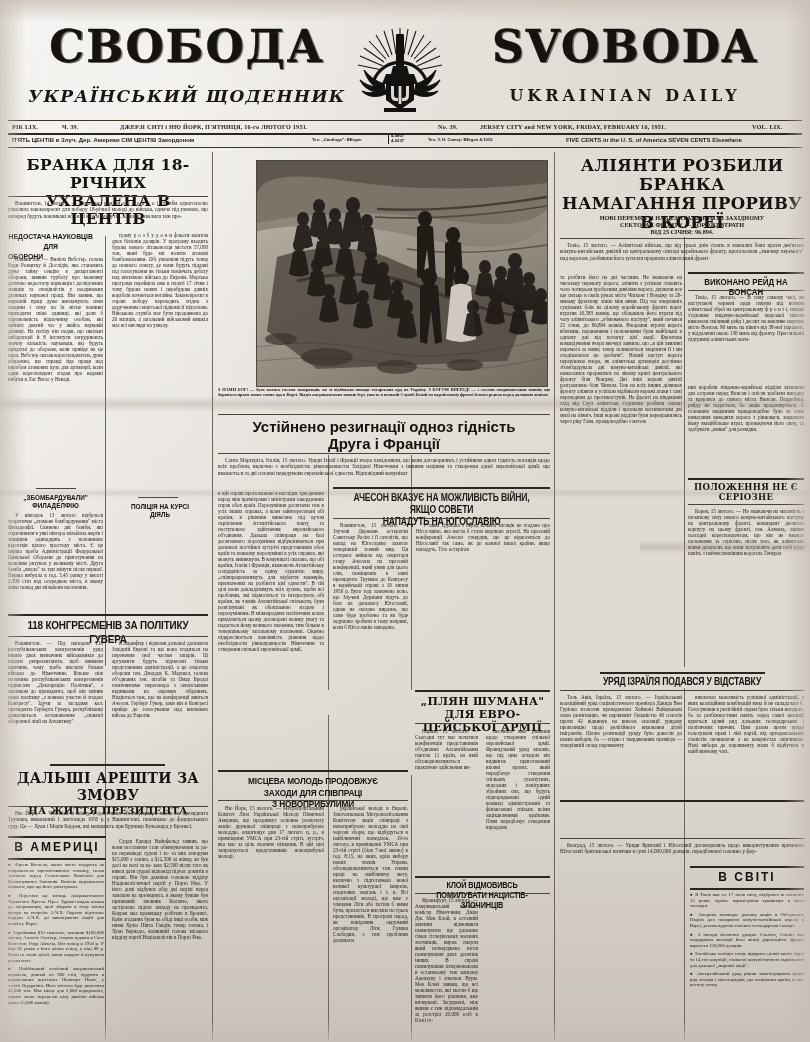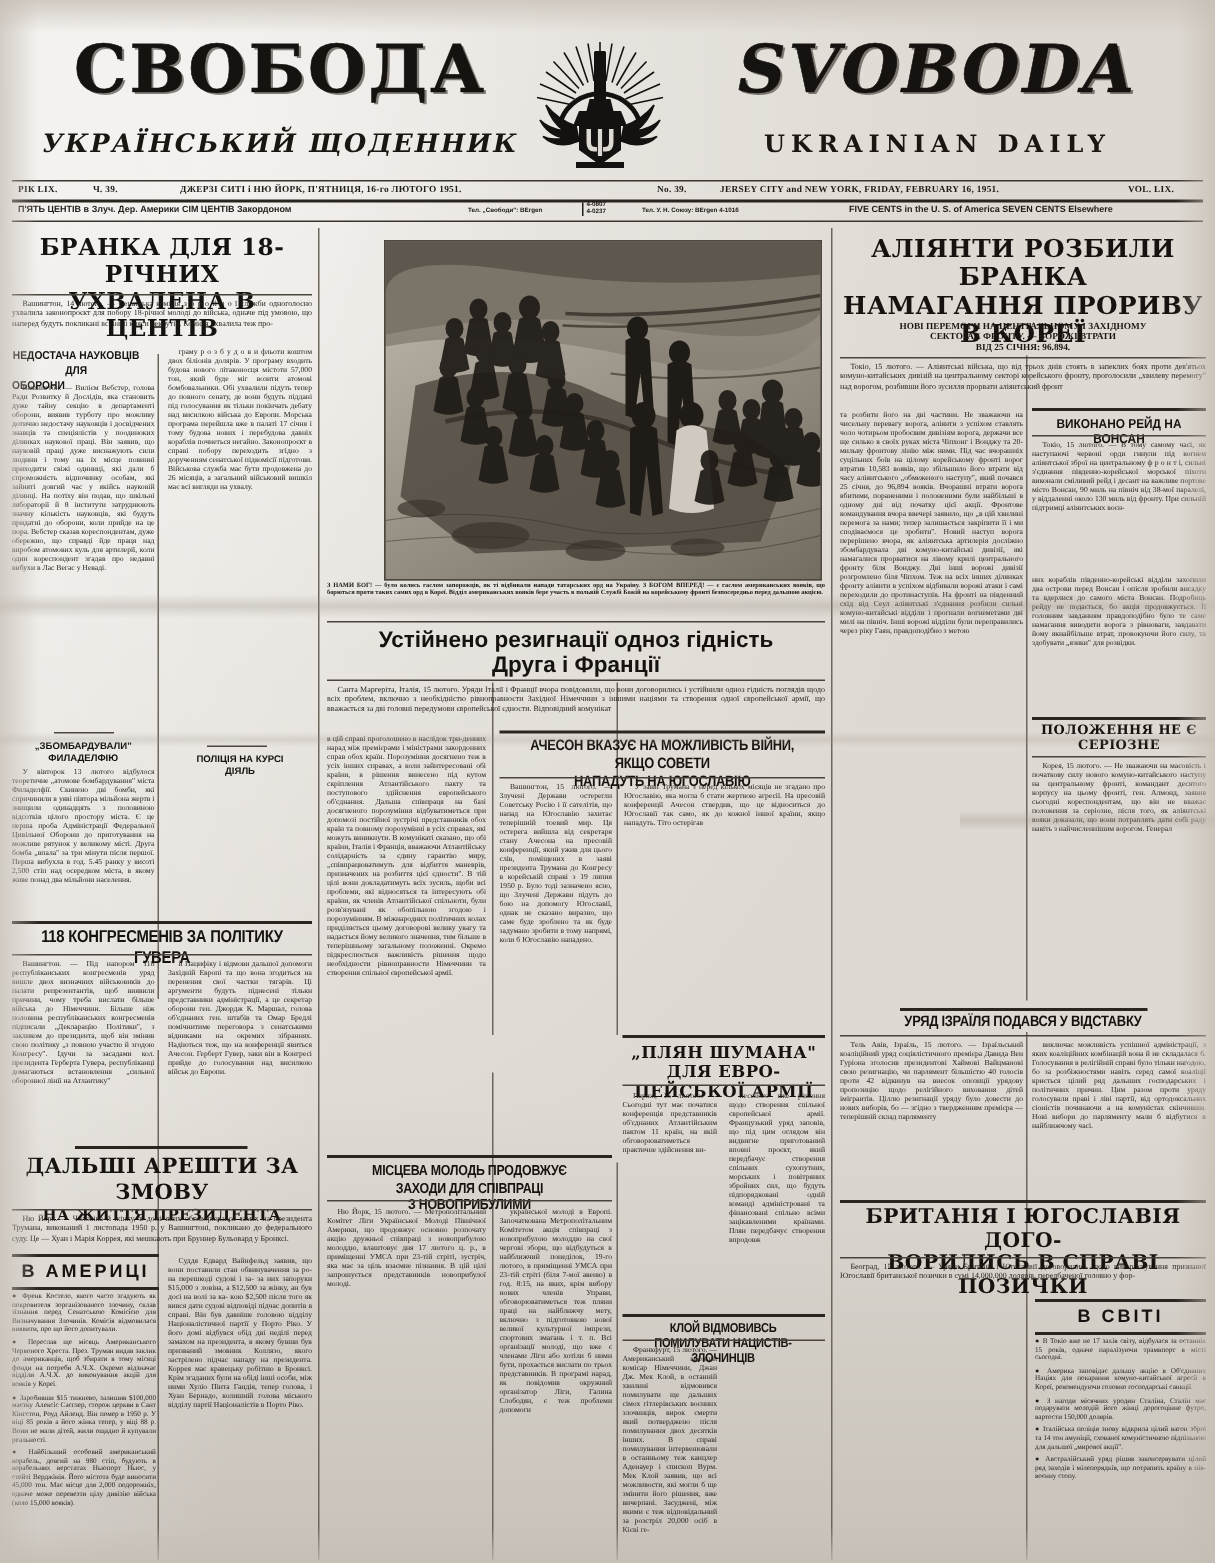--- a/index.html
+++ b/index.html
@@ -31,21 +31,21 @@
   #masthead{position:absolute;left:0;top:0;width:810px;height:150px;}
   .mast-word{
     position:absolute;top:24px;
     font-family:"DejaVu Serif",serif;font-weight:bold;
     font-size:44px;letter-spacing:2px;line-height:46px;
     color:#15120f;
     -webkit-text-stroke:0.4px #15120f;
     text-shadow:1.6px 1.4px 0 rgba(40,35,30,.55);
   }
   #mast-left{left:22px;width:330px;text-align:center;}
-  #mast-right{left:455px;width:340px;text-align:center;font-style:italic;}
+  #mast-right{left:455px;width:340px;text-align:center;}
   .mast-sub{
     position:absolute;top:86px;
     font-family:"DejaVu Serif",serif;font-weight:bold;font-style:italic;
     font-size:17.5px;letter-spacing:1.4px;color:#1a1612;
   }
   #mast-sub-left{left:22px;width:330px;text-align:center;font-size:17px;}
   #mast-sub-right{left:455px;width:340px;text-align:center;letter-spacing:4px;font-size:16px;font-style:normal;}
   #emblem{position:absolute;left:340px;top:20px;width:120px;height:100px;}
   #rule-a{position:absolute;left:8px;top:120px;width:794px;height:1px;background:#3a342d;}
   #rule-b{position:absolute;left:8px;top:133px;width:794px;height:1.6px;background:#2a251f;}
@@ -402,24 +402,20 @@
   <div class="hrule" style="left:688px;top:504px;width:116px;"></div>
   <p class="body-txt indent" style="position:absolute;left:688px;top:508px;width:116px;">Корея, 15 лютого. — Не зважаючи на масовість і початкову силу нового комуно-китайського наступу на центральному фронті, командант десятого корпусу на цьому фронті, ген. Алмонд, заявив сьогодні кореспондентам, що він не вважає положення за серіозне, після того, як аліянтські вояки доказали, що вони потраплять дати собі раду навіть з найчисленнішим ворогом. Генерал</p>
 
   <div class="hrule thick" style="left:600px;top:672px;width:165px;"></div>
   <div class="hl-cond" style="position:absolute;left:560px;top:676px;width:244px;font-size:10px;line-height:12px;">УРЯД ІЗРАЇЛЯ ПОДАВСЯ У ВІДСТАВКУ</div>
   <div class="hrule" style="left:560px;top:690px;width:244px;"></div>
   <p class="body-txt indent" style="position:absolute;left:560px;top:694px;width:122px;">Тель Авів, Ізраїль, 15 лютого. — Ізраїльський коаліційний уряд соціялістичного премієра Давида Вен Гуріона зголосив президентові Хаймові Вайцманові свою резигнацію, чи парлямент більшістю 40 голосів проти 42 відкинув на внесок опозиції урядову пропозицію щодо релігійного виховання дітей імігрантів. Ціллю резигнації уряду було довести до нових виборів, бо — згідно з твердженням премієра — теперішній склад парляменту</p>
   <p class="body-txt indent" style="position:absolute;left:688px;top:694px;width:116px;">виключає можливість успішної адміністрації, з яких коаліційних комбінацій вона й не складалася б. Голосування в релігійній справі було тільки нагодою, бо за розбіжностями навіть серед самої коаліції криється цілий ряд дальших господарських і політичних причин. Цим разом проти уряду голосували праві і ліві партії, від ортодоксальних сіоністів починаючи а на комуністах скінчивши. Нові вибори до парляменту мали б відбутися в найближчому часі.</p>
 
   <div class="hrule thick" style="left:560px;top:800px;width:244px;"></div>
-  <div class="blk" style="position:absolute;left:560px;top:804px;width:244px;">
-    <div class="hl-mega" style="font-size:13.5px;line-height:15.5px;">БРИТАНІЯ І ЮГОСЛАВІЯ ДОГО-</div>
-    <div class="hl-mega" style="font-size:13.5px;line-height:15.5px;">ВОРИЛИСЬ В СПРАВІ ПОЗИЧКИ</div>
-  </div>
   <div class="hrule" style="left:560px;top:838px;width:244px;"></div>
   <p class="body-txt lead indent" style="position:absolute;left:560px;top:842px;width:244px;">Београд, 15 лютого. — Уряди Британії і Югославії договорились щодо використування признаної Югославії британської позички в сумі 14,000,000 долярів, передбаченої головно у фор-</p>
 
   <div class="hrule thick" style="left:690px;top:866px;width:114px;"></div>
   <div class="sec-head" style="position:absolute;left:690px;top:870px;width:114px;font-size:12px;line-height:15px;letter-spacing:2px;">В  СВІТІ</div>
   <div class="hrule thick" style="left:690px;top:888px;width:114px;"></div>
   <div style="position:absolute;left:690px;top:892px;width:114px;">
     <p class="body-txt tight" style="margin-bottom:3px;"><span class="bullet">●&nbsp;</span><span>В Токіо вже не 17 захів світу, відбулася за останніх 15 років, одначе паралізуючи трамвпорт в місті сьогодні.</span></p>
     <p class="body-txt tight" style="margin-bottom:3px;"><span class="bullet">●&nbsp;</span><span>Америка заповідає дальшу акцію в Об'єднаних Націях для покарання комуно-китайської агресії в Кореї, рекомендуючи головно господарські санкції.</span></p>
     <p class="body-txt tight" style="margin-bottom:3px;"><span class="bullet">●&nbsp;</span><span>З нагоди місячних уродин Сталіна, Сталін має подарувати молодій його жінці дорогоцінне футро, вартости 150,000 долярів.</span></p>

